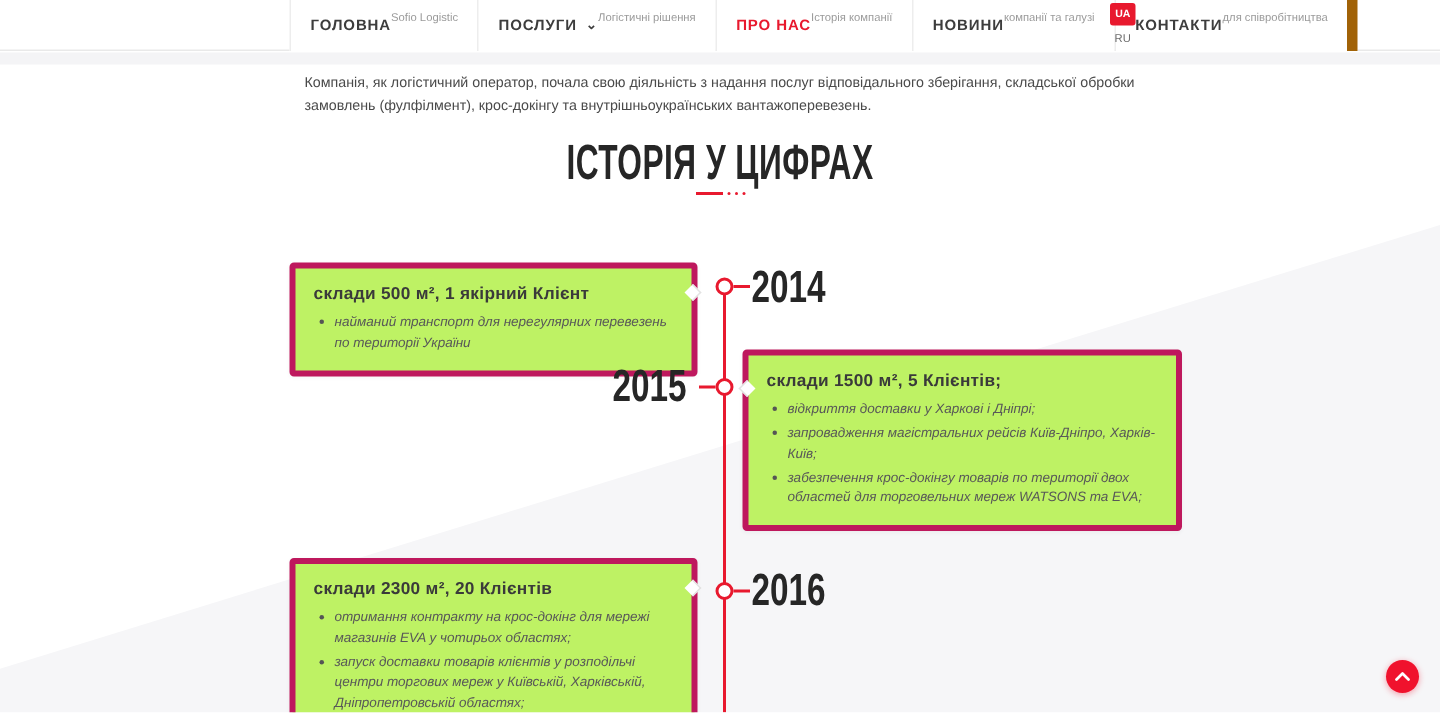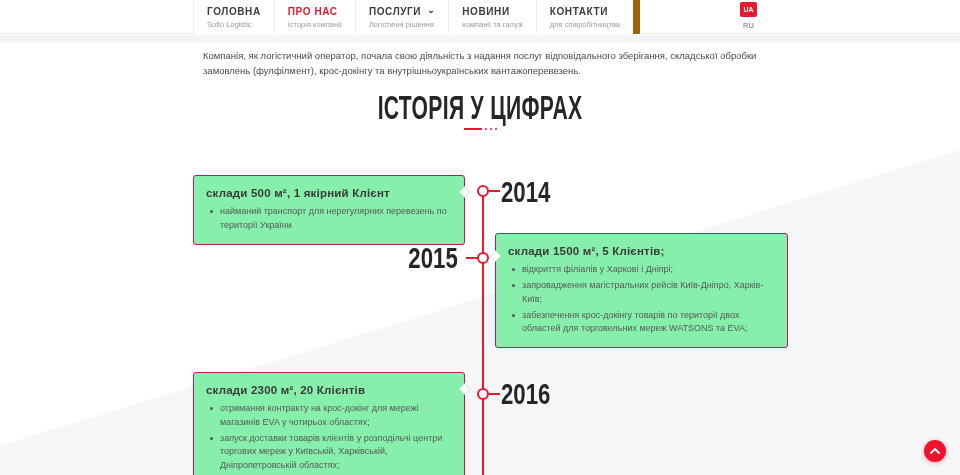--- a/index.html
+++ b/index.html
@@ -23,21 +23,21 @@
     position:absolute; left:0; top:0; width:960px; height:34px;
     background:#ffffff; border-bottom:1px solid #e9e9e9; z-index:5;
   }
   .subheader-strip {
     position:absolute; left:0; top:35px; width:960px; height:8px;
     background:#f4f4f6; z-index:4;
   }
   .nav { position:absolute; left:193px; top:0; height:34px; display:flex; }
   .nav-item {
     height:34px; padding:4px 13px 3px; border-left:1px solid #ededed;
-    display:flex; flex-direction:column; justify-content:center; cursor:pointer;
+    display:flex; flex-direction:row; justify-content:center; cursor:pointer;
     background:#fff;
   }
   .nav-item:last-child { border-right:7px solid #a16207; }
   .nav-title {
     font-size:10px; font-weight:700; letter-spacing:.6px; color:#3d3d3d;
     white-space:nowrap; display:flex; align-items:center; gap:6px;
   }
   .nav-item.active .nav-title { color:#e8192e; }
   .nav-sub { font-size:7.5px; color:#9b9b9b; margin-top:2.5px; white-space:nowrap; }
   .chev { font-size:9px; color:#3d3d3d; line-height:4px; transform:translateY(-2px); }
@@ -78,28 +78,28 @@
   .tl-tick { position:absolute; width:11px; height:2px; background:#e8192e; z-index:2; }
   .tl-year {
     position:absolute; z-index:2; font-size:30px; font-weight:700; color:#262626;
     letter-spacing:0; transform:scaleX(.74); white-space:nowrap;
   }
   .year-2014 { left:501px; top:175px; transform-origin:left center; }
   .year-2015 { right:502px; top:241px; transform-origin:right center; }
   .year-2016 { left:501px; top:377px; transform-origin:left center; }
 
   .card {
-    position:absolute; background:#86efac; border:1px solid #be185d; border-radius:3px;
+    position:absolute; background:#bef264; border:4px solid #be185d; border-radius:3px;
     box-shadow:0 1px 3px rgba(0,0,0,.04); padding:11px 12px 9px; z-index:2;
   }
   .card-2014 { left:193px; top:175px; width:272px; }
   .card-2015 { left:495px; top:233px; width:293px; }
   .card-2016 { left:193px; top:372px; width:272px; height:140px; }
   .card h3 { font-size:11.5px; font-weight:700; color:#3a3a3a; letter-spacing:.2px; margin-bottom:6px; }
-  .card ul { list-style:none; padding-left:4px; }
+  .card ul { list-style:none; padding-left:4px;font-style:italic; }
   .card li {
     position:relative; padding-left:10px; margin-bottom:2.5px;
     font-size:9px; line-height:1.5; color:#585858;
   }
   .card li::before {
     content:""; position:absolute; left:0; top:5px; width:3px; height:3px;
     border-radius:50%; background:#555;
   }
   .caret {
     position:absolute; width:8px; height:8px; background:#fff;
@@ -123,30 +123,30 @@
 <div class="page">
 
   <div class="diagonal-bg"></div>
 
   <div class="header">
     <nav class="nav">
       <div class="nav-item">
         <div class="nav-title">ГОЛОВНА</div>
         <div class="nav-sub">Sofio Logistic</div>
       </div>
-      <div class="nav-item active">
-        <div class="nav-title">ПРО НАС</div>
-        <div class="nav-sub">Історія компанії</div>
-      </div>
       <div class="nav-item">
         <div class="nav-title">
           <span>ПОСЛУГИ</span>
           <span class="chev">⌄</span>
         </div>
         <div class="nav-sub">Логістичні рішення</div>
+      </div>
+      <div class="nav-item active">
+        <div class="nav-title">ПРО НАС</div>
+        <div class="nav-sub">Історія компанії</div>
       </div>
       <div class="nav-item">
         <div class="nav-title">НОВИНИ</div>
         <div class="nav-sub">компанії та галузі</div>
       </div>
       <div class="nav-item">
         <div class="nav-title">КОНТАКТИ</div>
         <div class="nav-sub">для співробітництва</div>
       </div>
     </nav>
@@ -180,21 +180,21 @@
     </ul>
   </div>
 
   <div class="tl-node" style="left:477px; top:252px;"></div>
   <div class="tl-tick" style="left:466px; top:257px;"></div>
   <div class="tl-year year-2015">2015</div>
   <div class="card card-2015">
     <div class="caret caret-left"></div>
     <h3>склади 1500 м², 5 Клієнтів;</h3>
     <ul>
-      <li>відкриття філіалів у Харкові і Дніпрі;</li>
+      <li>відкриття доставки у Харкові і Дніпрі;</li>
       <li>запровадження магістральних рейсів Київ-Дніпро, Харків-Київ;</li>
       <li>забезпечення крос-докінгу товарів по території двох областей для торговельних мереж WATSONS та EVA;</li>
     </ul>
   </div>
 
   <div class="tl-node" style="left:477px; top:388px;"></div>
   <div class="tl-tick" style="left:489px; top:393px;"></div>
   <div class="tl-year year-2016">2016</div>
   <div class="card card-2016">
     <div class="caret caret-right"></div>

